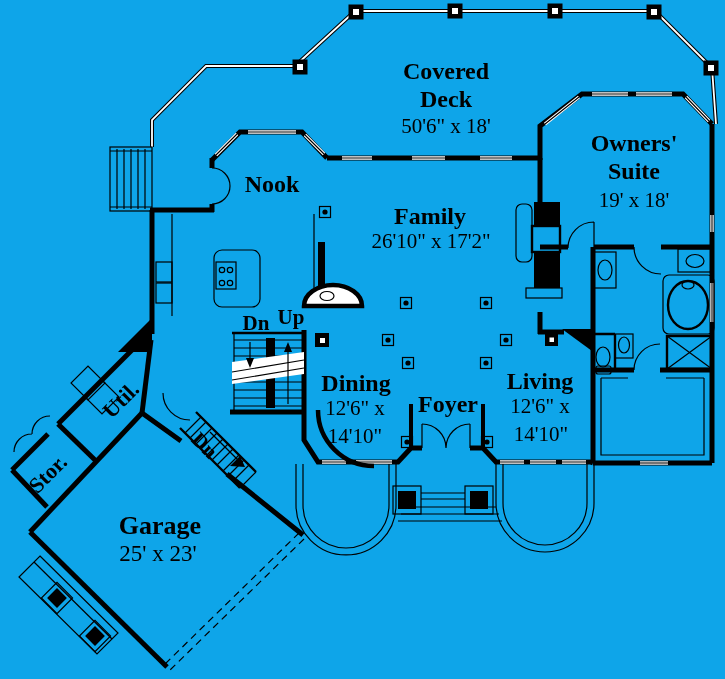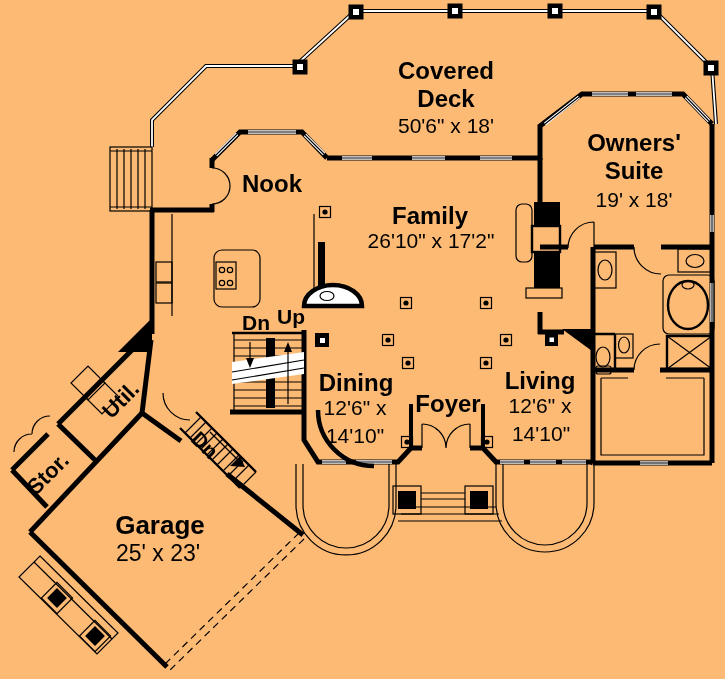--- a/index.html
+++ b/index.html
@@ -1,17 +1,17 @@
 <!DOCTYPE html>
 <html><head>
 <meta charset="utf-8">
 <style>
   html,body{margin:0;padding:0;background:#fff;}
-  #plan-wrap{position:relative;width:725px;height:679px;background:#fdba74;overflow:hidden;
-             font-family:Liberation Sans, sans-serif;}
+  #plan-wrap{position:relative;width:725px;height:679px;background:#0ea5e9;overflow:hidden;
+             font-family:Liberation Serif, serif;}
   svg{position:absolute;left:0;top:0;}
   .wall{stroke:#000;stroke-width:5;fill:none;stroke-linecap:butt;}
   .wall4{stroke:#000;stroke-width:4;fill:none;}
   .med{stroke:#000;stroke-width:2.4;fill:none;}
   .thin{stroke:#000;stroke-width:1.2;fill:none;}
   .winw{stroke:#fff;stroke-width:3.4;fill:none;}
   .winb{stroke:#000;stroke-width:1.1;fill:none;}
   .railb{stroke:#000;stroke-width:4;fill:none;}
   .railw{stroke:#fff;stroke-width:1.8;fill:none;}
   .name{font-weight:700;font-size:24px;fill:#000;}

